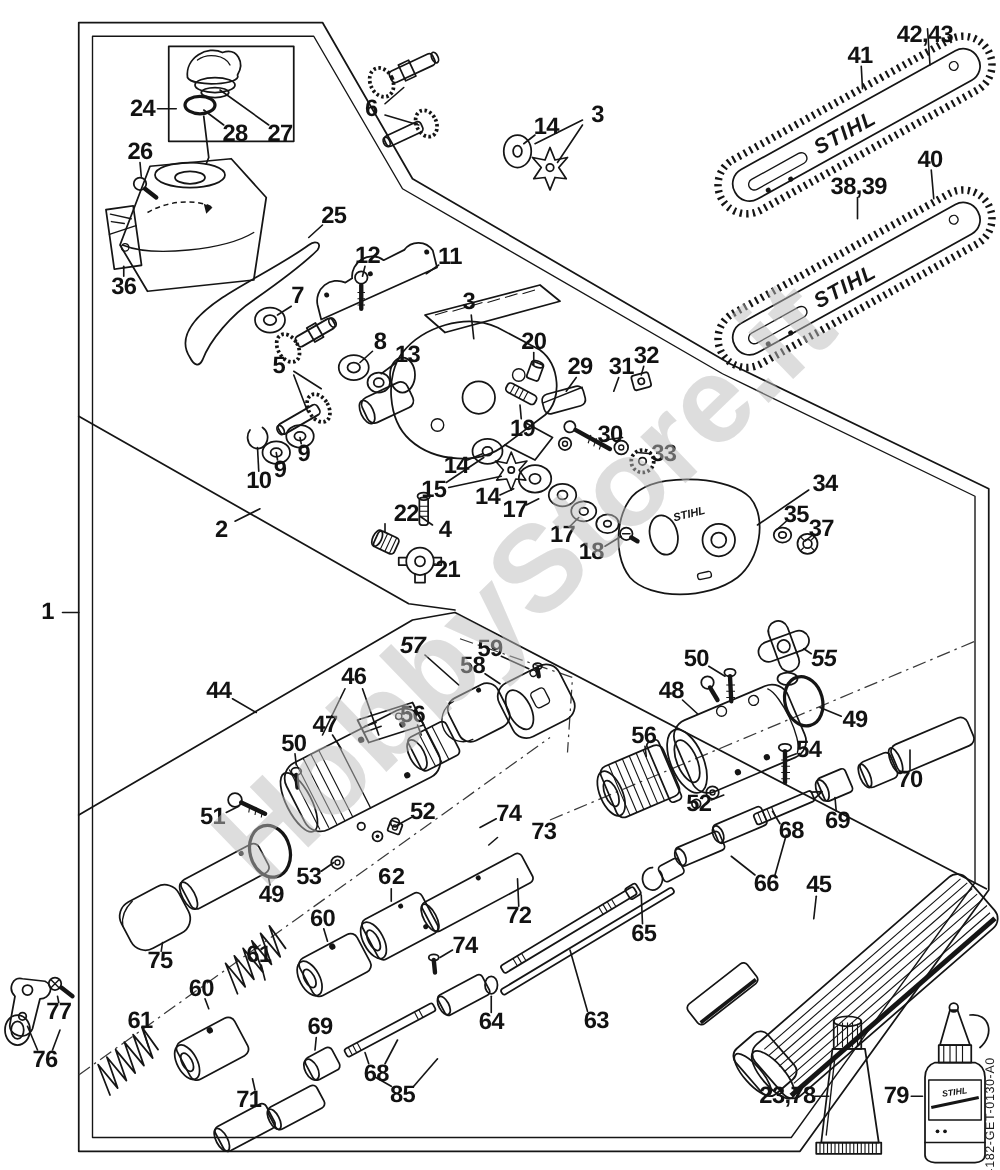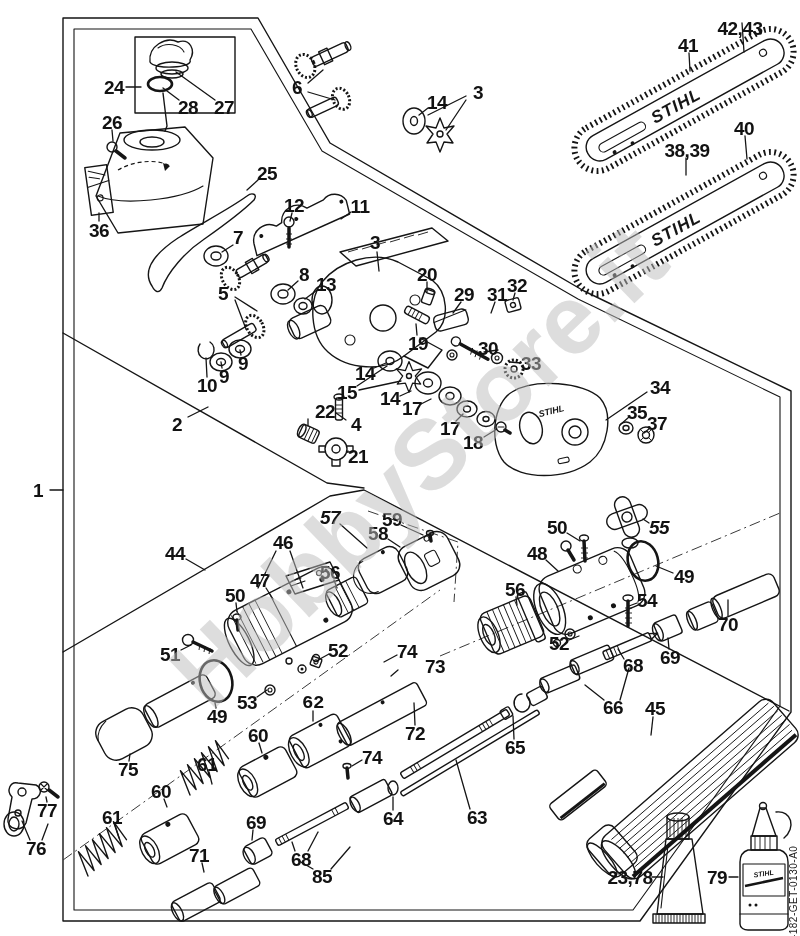--- a/index.html
+++ b/index.html
@@ -682,21 +682,21 @@
       <div class="callout" style="left: 477px; top: 817px;">63</div>
       <div class="callout" style="left: 393px; top: 818px;">64</div>
       <div class="callout" style="left: 515px; top: 747px;">65</div>
       <div class="callout" style="left: 613px; top: 707px;">66</div>
       <div class="callout" style="left: 322px; top: 876px;">85</div>
       <div class="callout" style="left: 301px; top: 859px;">68</div>
       <div class="callout" style="left: 633px; top: 665px;">68</div>
       <div class="callout" style="left: 256px; top: 822px;">69</div>
       <div class="callout" style="left: 670px; top: 657px;">69</div>
       <div class="callout" style="left: 728px; top: 624px;">70</div>
-      <div class="callout" style="left: 199px; top: 855px;">71</div>
+      <div class="callout" style="left: 199px; top: 880px;">71</div>
       <div class="callout" style="left: 415px; top: 733px;">72</div>
       <div class="callout" style="left: 407px; top: 666px; margin-left: 28px;">73</div>
       <div class="callout" style="left: 407px; top: 651px;">74</div>
       <div class="callout" style="left: 372px; top: 757px;">74</div>
       <div class="callout" style="left: 128px; top: 769px;">75</div>
       <div class="callout" style="left: 36px; top: 848px;">76</div>
       <div class="callout" style="left: 47px; top: 810px;">77</div>
       <div class="callout" style="left: 717px; top: 877px;">79</div>
     </div>
 

